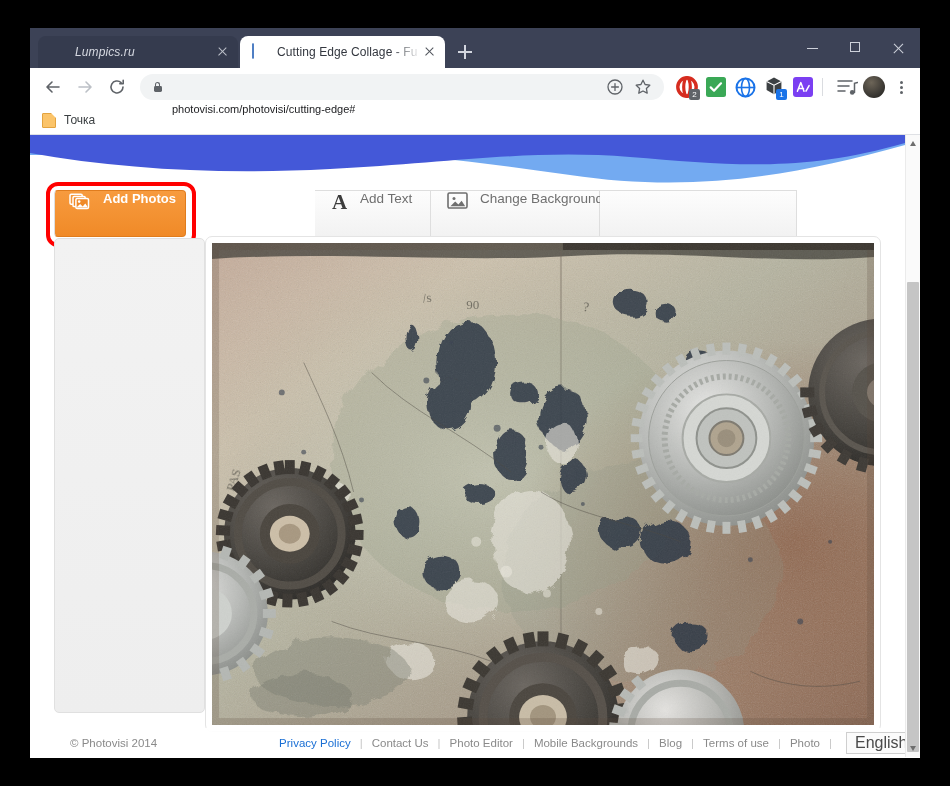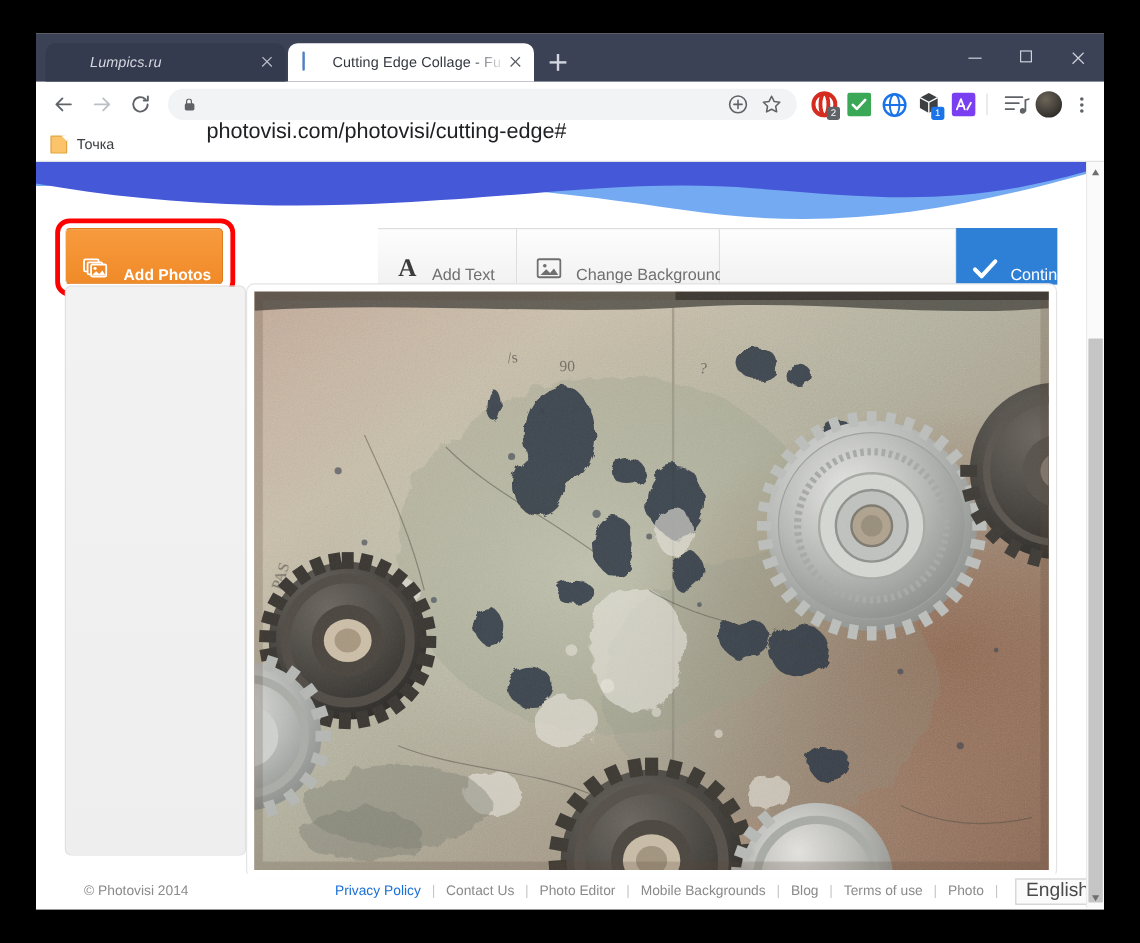--- a/index.html
+++ b/index.html
@@ -196,21 +196,21 @@
     left: 1.5px; top: 5.2px; width: 8px; height: 6.5px;
     background: #5f6368; border-radius: 1.4px;
   }
   .lock::after {
     content: ""; position: absolute;
     left: 3px; top: 1px; width: 5px; height: 6px;
     border: 1.5px solid #5f6368; border-bottom: none;
     border-radius: 3px 3px 0 0; box-sizing: border-box;
   }
   .url {
-    font-size: 18px;
+    font-size: 11px;
     color: #202124;
     white-space: nowrap;
     overflow: hidden;
     margin-top: 44px;
   }
   .omni-right { display: flex; align-items: center; margin-left: auto; }
 
   .icon-btn {
     width: 26px; height: 26px;
     position: relative;
@@ -299,21 +299,21 @@
     left: 24px; top: 55px;
     width: 827px; height: 47px;
   }
   .tbtn {
     position: absolute;
     top: 0; height: 47px;
     background: linear-gradient(#fdfdfd, #f2f2f2);
     border: 1px solid #dedede;
     border-left: none;
     box-sizing: border-box;
-    display: flex; align-items: flex-end;
+    display: flex; align-items: flex-start;
     color: #6f6f6f;
     font-size: 13.5px;
     padding-left: 16px;
   }
   .tbtn:first-child { border-left: 1px solid #dedede; }
   .tbtn .lbl { margin-left: 12px; white-space: nowrap; }
 
   .tbtn-photos {
     left: 0; width: 132px;
     background: linear-gradient(#f79b3e, #f08a28);
@@ -630,28 +630,20 @@
                 <rect x="1" y="2" width="19" height="15" rx="1.4"></rect>
                 <circle cx="7" cy="7.4" r="1.5" fill="#6f6f6f" stroke="none"></circle>
                 <path d="M3.4 15.2l4.8-4.8 3.2 3.1 3.2-3.8 3.6 5.5z" fill="#6f6f6f" stroke="none"></path>
               </svg>
             </span>
             <span class="lbl">Change Background</span>
           </div>
 
           <div class="tbtn tbtn-gap"></div>
 
-          <div class="tbtn tbtn-continue">
-            <span class="ico" style="margin-left:12px">
-              <svg width="22" height="18" viewBox="0 0 22 18" fill="none" stroke="#ffffff" stroke-width="3.4">
-                <path d="M2.5 9.6l5.6 5.6L19.4 2.8" stroke-linecap="round" stroke-linejoin="round"></path>
-              </svg>
-            </span>
-            <span class="lbl">Continue</span>
-          </div>
         </div>
 
         <div class="editor-left"></div>
 
         <div class="canvas-shell">
           <div class="collage">
             <svg viewBox="0 0 664 484" preserveAspectRatio="none">
               <defs>
                 <linearGradient id="base" x1="0" y1="0" x2="1" y2="1">
                   <stop offset="0%" stop-color="#c5ab99"></stop>

